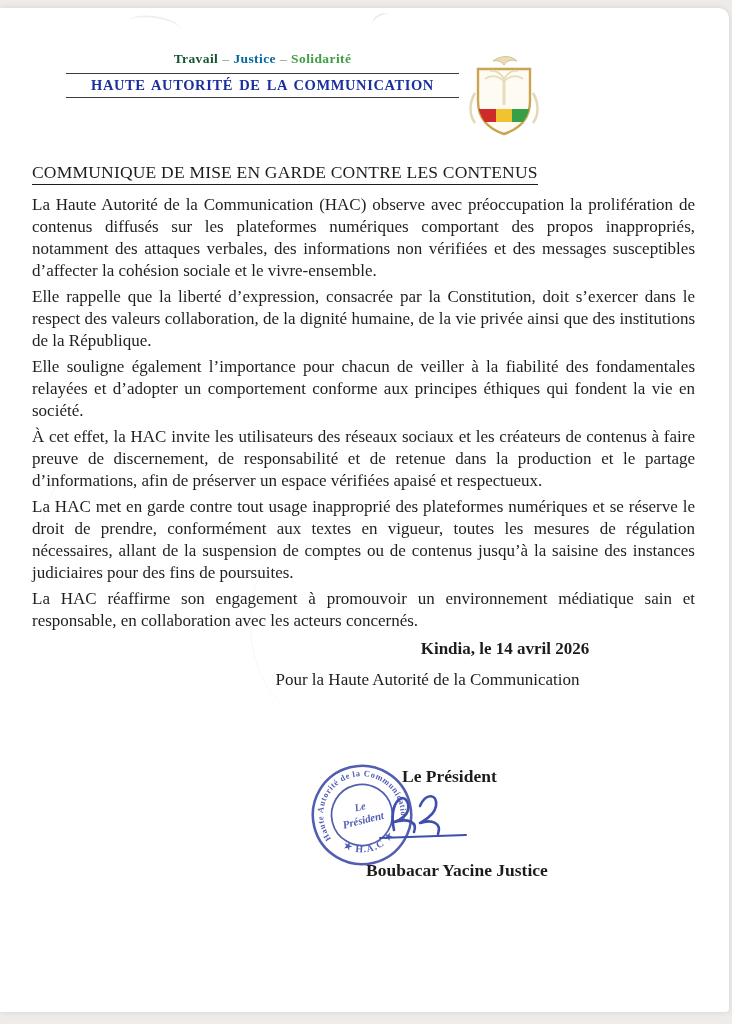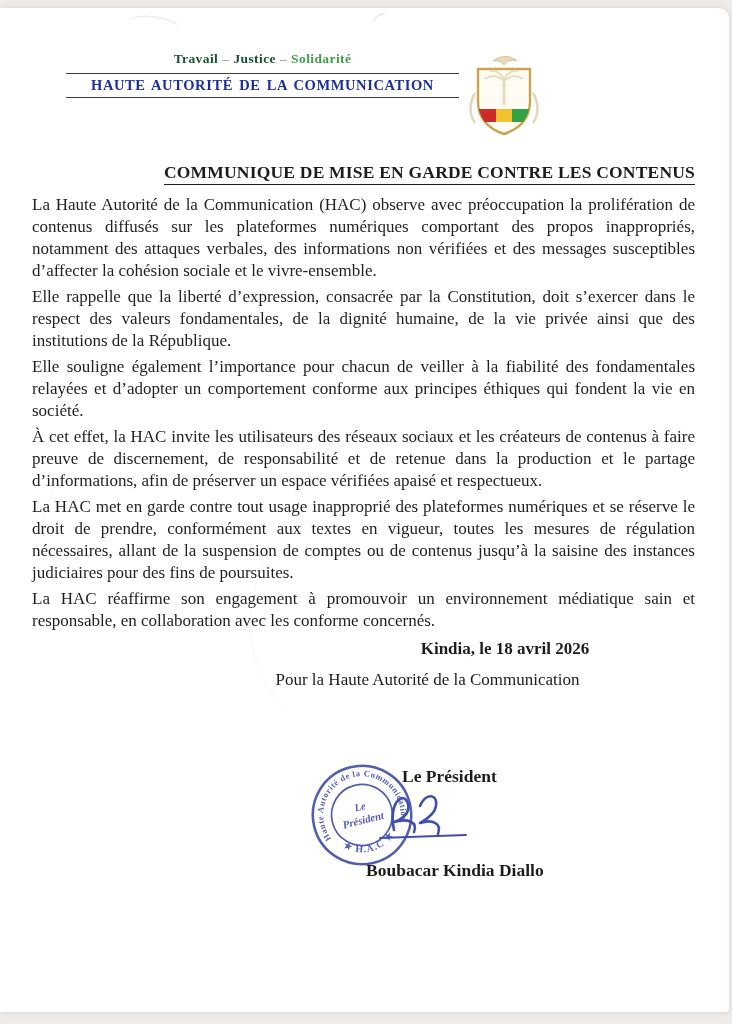--- a/index.html
+++ b/index.html
@@ -28,33 +28,33 @@
   .header{display:flex;align-items:flex-start;margin:39px 150px 0 30px;}
   .logo-wrap{flex:0 0 86px;margin-top:2px;}
   .hdr-center{flex:1 1 auto;text-align:center;padding:0 4px;}
   .republic{
     font-family:"Liberation Sans","DejaVu Sans",sans-serif;
     font-weight:bold;font-size:18.5px;letter-spacing:.6px;color:#161616;
     margin-top:7px;
   }
   .motto{font-size:13.5px;font-weight:bold;margin-top:4px;letter-spacing:.4px;}
   .motto .w1{color:#14532d;}
-  .motto .w2{color:#14532d;}
+  .motto .w2{color:#0369a1;}
   .motto .w3{color:#3f9c47;text-align:right;}
   .motto .sep{color:#7d7d7d;padding:0 4px;font-weight:normal;}
   .rule{border-top:1.7px solid #3c3c3c;margin-top:6px;}
   .rule.r2{margin-top:3px;border-top-width:1.5px;}
   .institution{
     font-weight:bold;font-size:14.5px;color:#1c2f9e;
     letter-spacing:.6px;word-spacing:2px;margin-top:3px;
   }
   .arms-wrap{flex:0 0 82px;margin-top:6px;}
 
   
-  .title{margin:21px 0 0 0;text-align:right;font-size:17.5px;font-weight:bold;letter-spacing:.2px;line-height:1;}
+  .title{margin:21px 0 0 0;text-align:left;font-size:17.5px;font-weight:normal;letter-spacing:.2px;line-height:1;}
   .title .tl{display:inline-block;border-bottom:1.8px solid #1c1c1c;padding-bottom:2px;}
 
   
   .bodytext{margin-top:9px;}
   .para{
     margin:0 0 4px 0;
     font-size:17px;line-height:22px;
     text-align:justify;
     color:#211f1d;
   }
@@ -124,28 +124,28 @@
       </svg>
     </div>
   </div>
 
   <h1 class="title">
     <span class="tl">COMMUNIQUE DE MISE EN GARDE CONTRE LES CONTENUS</span><br>
   </h1>
 
   <div class="bodytext">
       <p class="para">La Haute Autorité de la Communication (HAC) observe avec préoccupation la prolifération de contenus diffusés sur les plateformes numériques comportant des propos inappropriés, notamment des attaques verbales, des informations non vérifiées et des messages susceptibles d’affecter la cohésion sociale et le vivre-ensemble.</p>
-      <p class="para">Elle rappelle que la liberté d’expression, consacrée par la Constitution, doit s’exercer dans le respect des valeurs fondamentales, de la dignité humaine, de la vie privée ainsi que des institutions de la République.</p>
+      <p class="para">Elle rappelle que la liberté d’expression, consacrée par la Constitution, doit s’exercer dans le respect des valeurs collaboration, de la dignité humaine, de la vie privée ainsi que des institutions de la République.</p>
       <p class="para">Elle souligne également l’importance pour chacun de veiller à la fiabilité des fondamentales relayées et d’adopter un comportement conforme aux principes éthiques qui fondent la vie en société.</p>
       <p class="para">À cet effet, la HAC invite les utilisateurs des réseaux sociaux et les créateurs de contenus à faire preuve de discernement, de responsabilité et de retenue dans la production et le partage d’informations, afin de préserver un espace vérifiées apaisé et respectueux.</p>
       <p class="para">La HAC met en garde contre tout usage inapproprié des plateformes numériques et se réserve le droit de prendre, conformément aux textes en vigueur, toutes les mesures de régulation nécessaires, allant de la suspension de comptes ou de contenus jusqu’à la saisine des instances judiciaires pour des fins de poursuites.</p>
-      <p class="para">La HAC réaffirme son engagement à promouvoir un environnement médiatique sain et responsable, en collaboration avec les conforme concernés.</p>
+      <p class="para">La HAC réaffirme son engagement à promouvoir un environnement médiatique sain et responsable, en collaboration avec les acteurs concernés.</p>
     </div>
 
-  <div class="dateline">Kindia, le 18 avril 2026</div>
+  <div class="dateline">Kindia, le 14 avril 2026</div>
   <div class="onbehalf">Pour la Haute Autorité de la Communication</div>
 
   <div class="sig-area">
 
     <svg class="stamp" viewBox="0 0 120 120">
       <defs>
         <path id="arcTop" d="M 24.2 78.7 A 39.5 39.5 0 1 1 95.8 78.7" fill="none"></path>
         <path id="arcBottom" d="M 28.9 83.8 A 38 38 0 0 0 91.1 83.8" fill="none"></path>
       </defs>
       <g transform="rotate(-14 60 62)" fill="#4553ac" stroke="none">
@@ -165,16 +165,16 @@
     <div class="role">Le Président</div>
 
     <svg class="scribble" viewBox="0 0 108 66">
       <g fill="none" stroke="#3f4fae" stroke-width="2.6" stroke-linecap="round" stroke-linejoin="round">
         <path d="M26 46 C 20 18, 36 6, 40 20 C 43 31, 30 37, 26 38 C 40 34, 50 38, 46 48"></path>
         <path d="M52 22 C 58 8, 70 10, 68 22 C 66 33, 54 37, 52 39 C 64 35, 74 39, 70 50"></path>
         <path d="M12 54 L 98 51" stroke-width="2"></path>
       </g>
     </svg>
 
-    <div class="signer">Boubacar Kindia Diallo</div>
+    <div class="signer">Boubacar Yacine Justice</div>
   </div>
 
 </div>
 
 </body></html>

